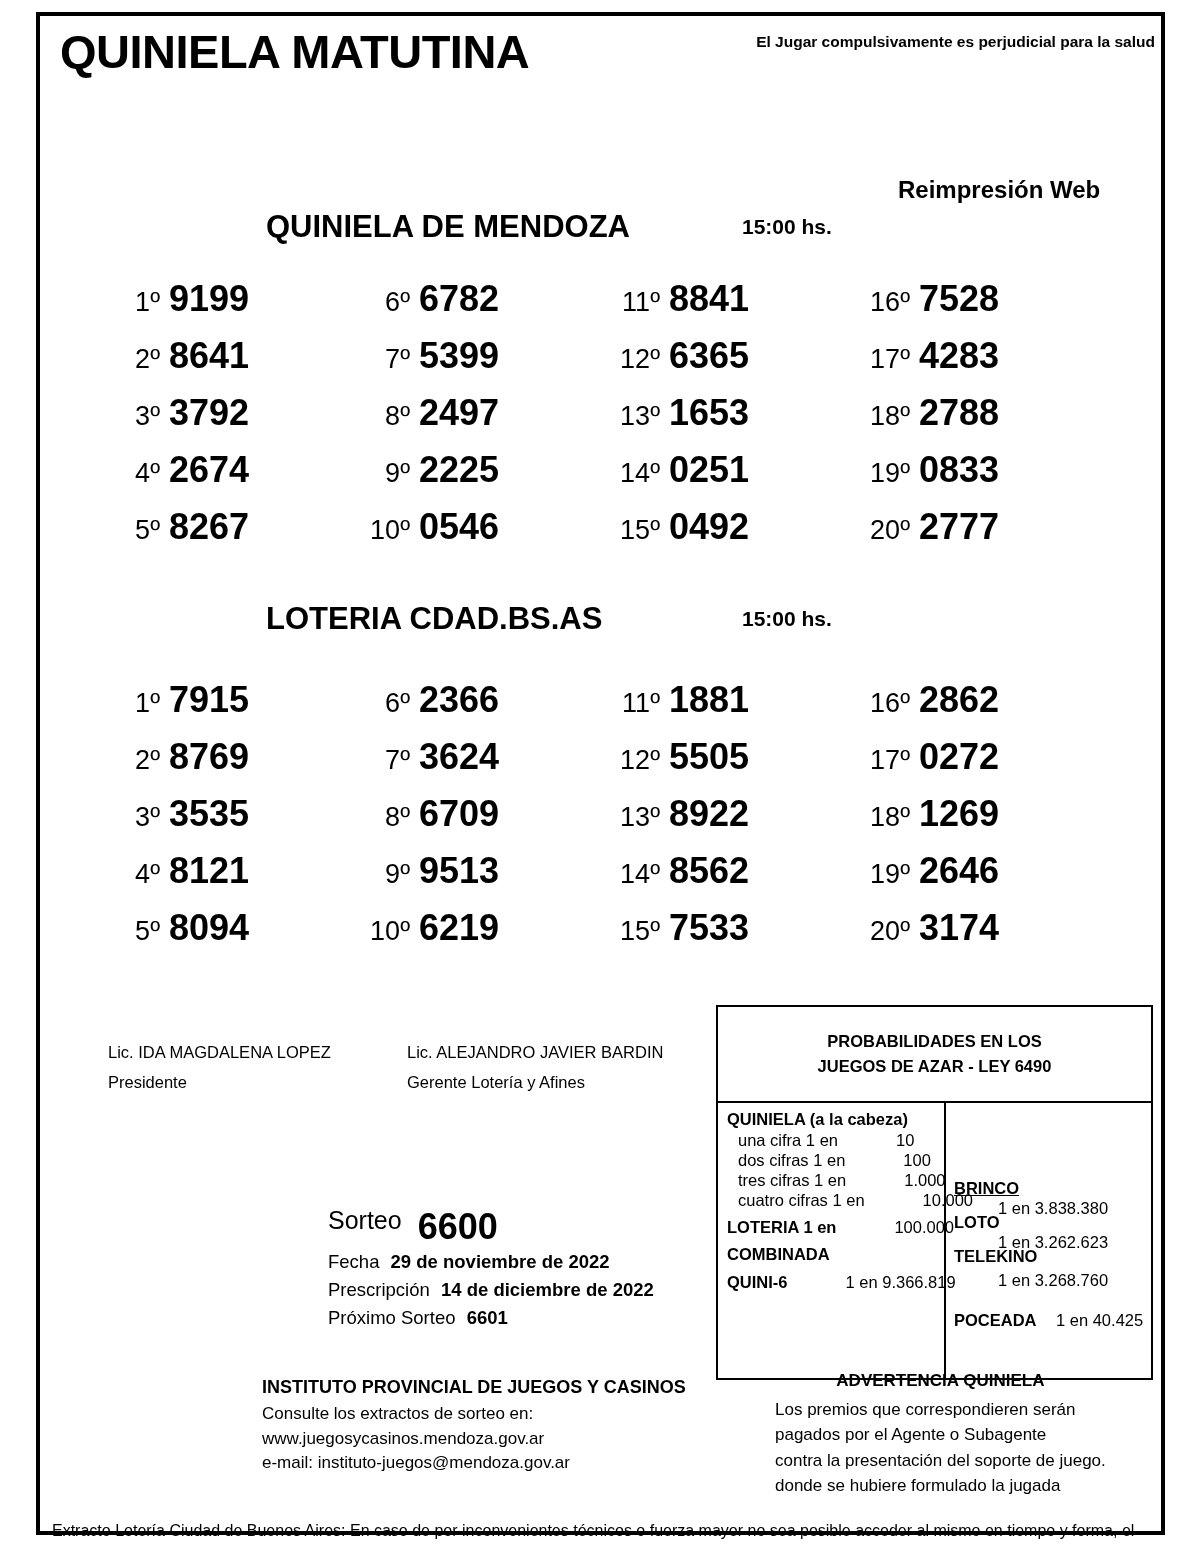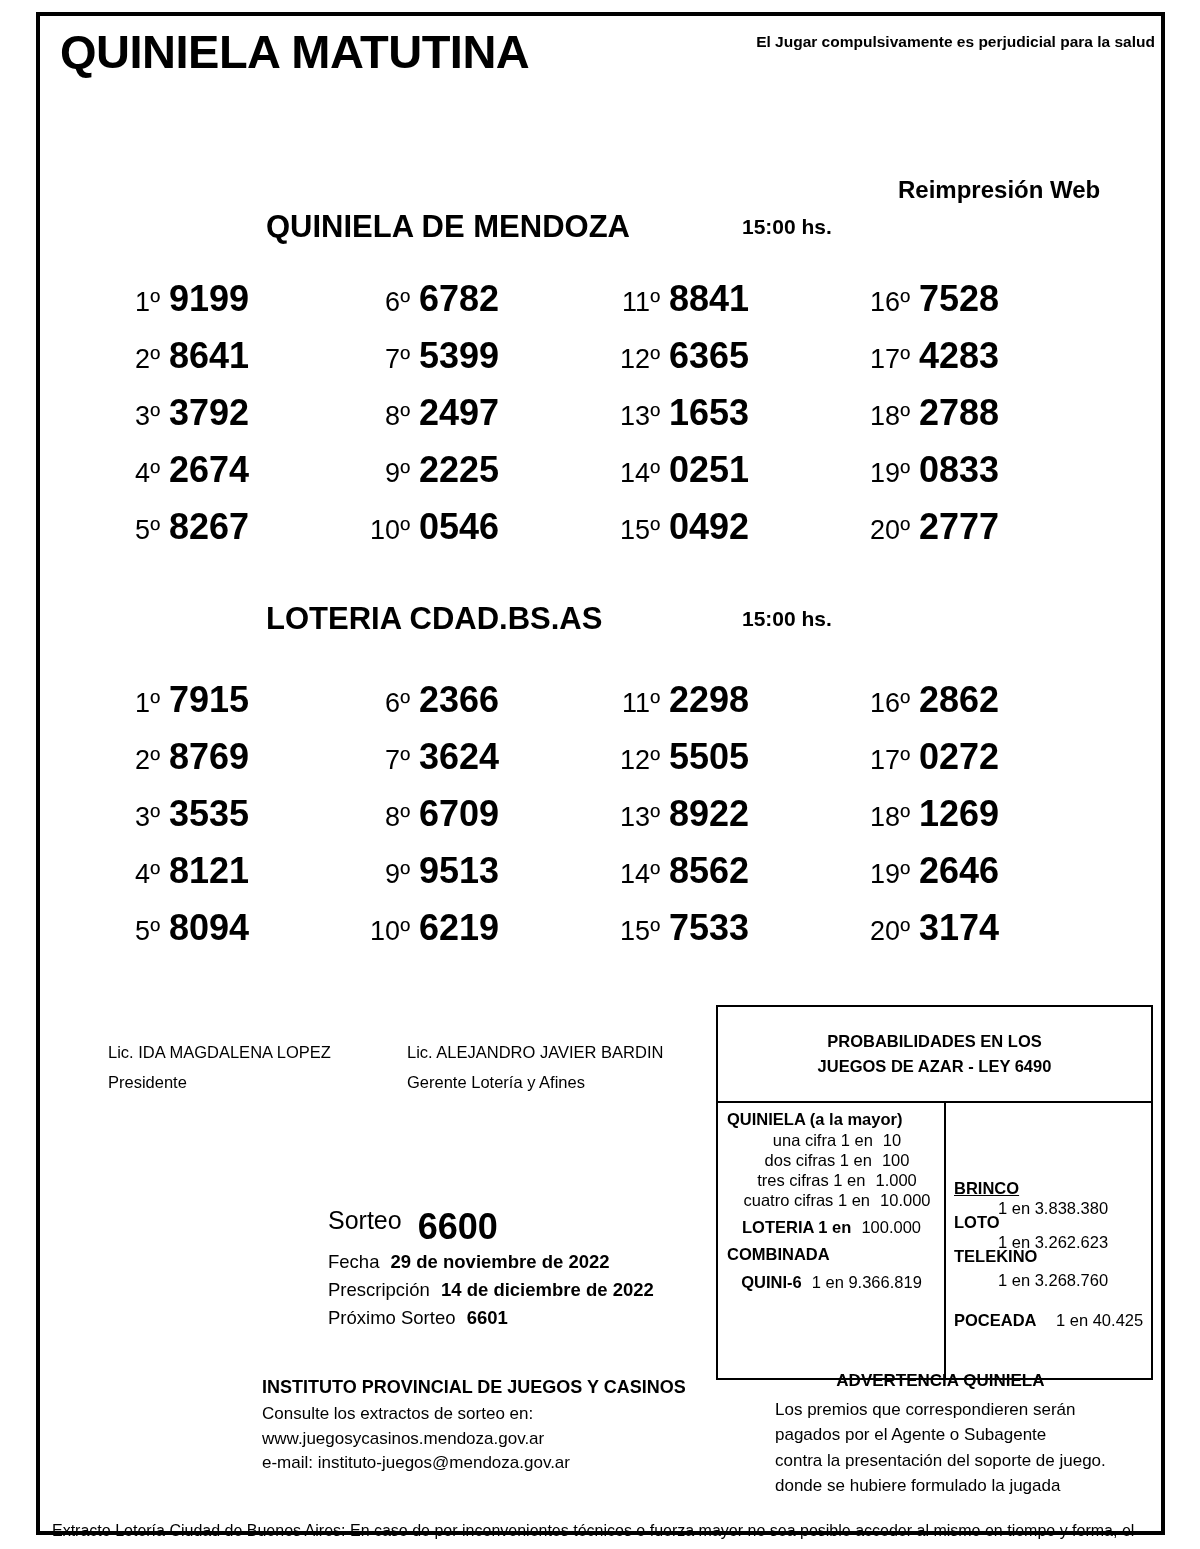--- a/index.html
+++ b/index.html
@@ -194,24 +194,25 @@
     font-size: 16.5px;
     position: relative;
   }
   .pl-head {
     font-weight: bold;
     margin-bottom: 2px;
     white-space: nowrap;
   }
   .pl-row {
     display: flex;
-    justify-content: center;
+    justify-content: flex-start;
     padding-left: 11px;
     margin-bottom: 1px;
     white-space: nowrap;
+    gap: 48px;
   }
   .pl-row .pl-lbl { padding-right: 10px; }
   .pl-row.bold { padding-left: 0; font-weight: bold; }
   .pl-row.bold .pl-val { font-weight: normal; }
   .pl-gap { height: 7px; }
 
   .pr-item {
     position: absolute;
     left: 8px;
     white-space: nowrap;
@@ -416,21 +417,21 @@
           <span class="res-num">9513</span>
         </div>
         <div class="res-row">
           <span class="res-pos">10º</span>
           <span class="res-num">6219</span>
         </div>
       </div>
       <div class="res-col">
         <div class="res-row">
           <span class="res-pos">11º</span>
-          <span class="res-num">2298</span>
+          <span class="res-num">1881</span>
         </div>
         <div class="res-row">
           <span class="res-pos">12º</span>
           <span class="res-num">5505</span>
         </div>
         <div class="res-row">
           <span class="res-pos">13º</span>
           <span class="res-num">8922</span>
         </div>
         <div class="res-row">
@@ -496,21 +497,21 @@
     </div>
   </div>
 
   <div class="prob-box">
     <div class="prob-title">
       <span>PROBABILIDADES EN LOS</span>
       <span>JUEGOS DE AZAR - LEY 6490</span>
     </div>
     <div class="prob-body">
       <div class="prob-left">
-        <div class="pl-head">QUINIELA (a la mayor)</div>
+        <div class="pl-head">QUINIELA (a la cabeza)</div>
         <div id="quiniela-rows">
             <div class="pl-row">
               <span class="pl-lbl">una cifra  1 en</span>
               <span class="pl-val">10</span>
             </div>
             <div class="pl-row">
               <span class="pl-lbl">dos cifras 1 en</span>
               <span class="pl-val">100</span>
             </div>
             <div class="pl-row">

